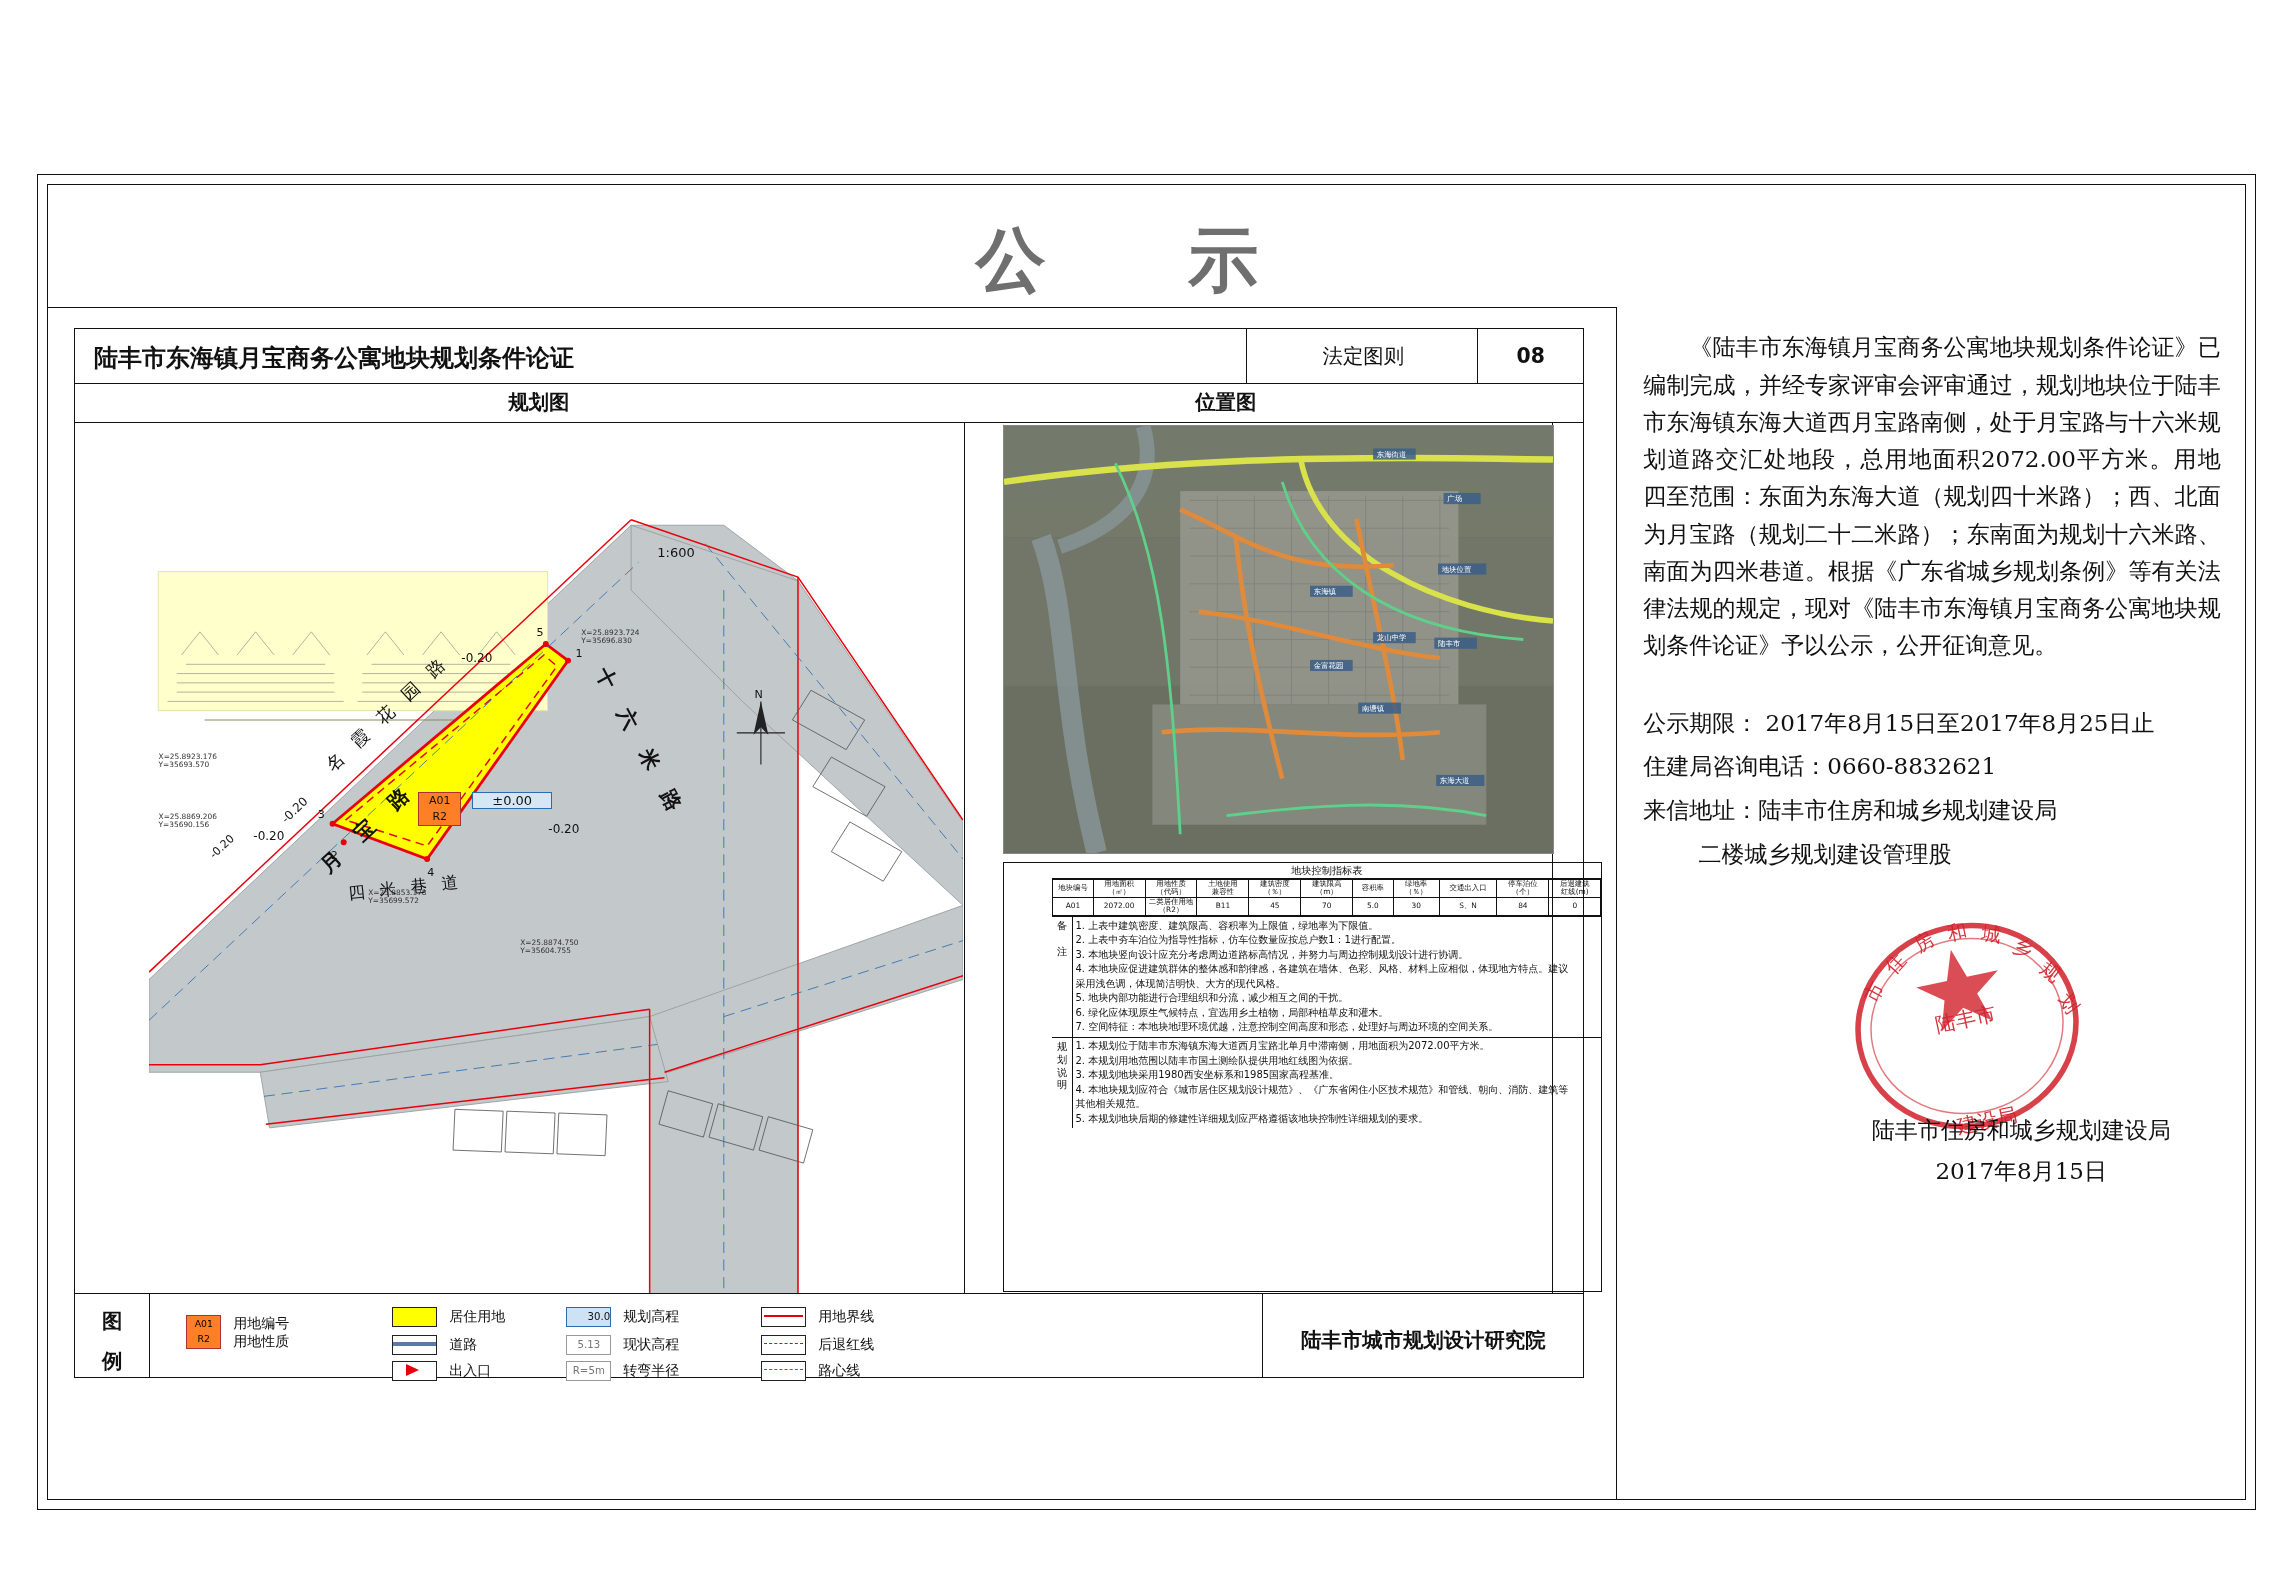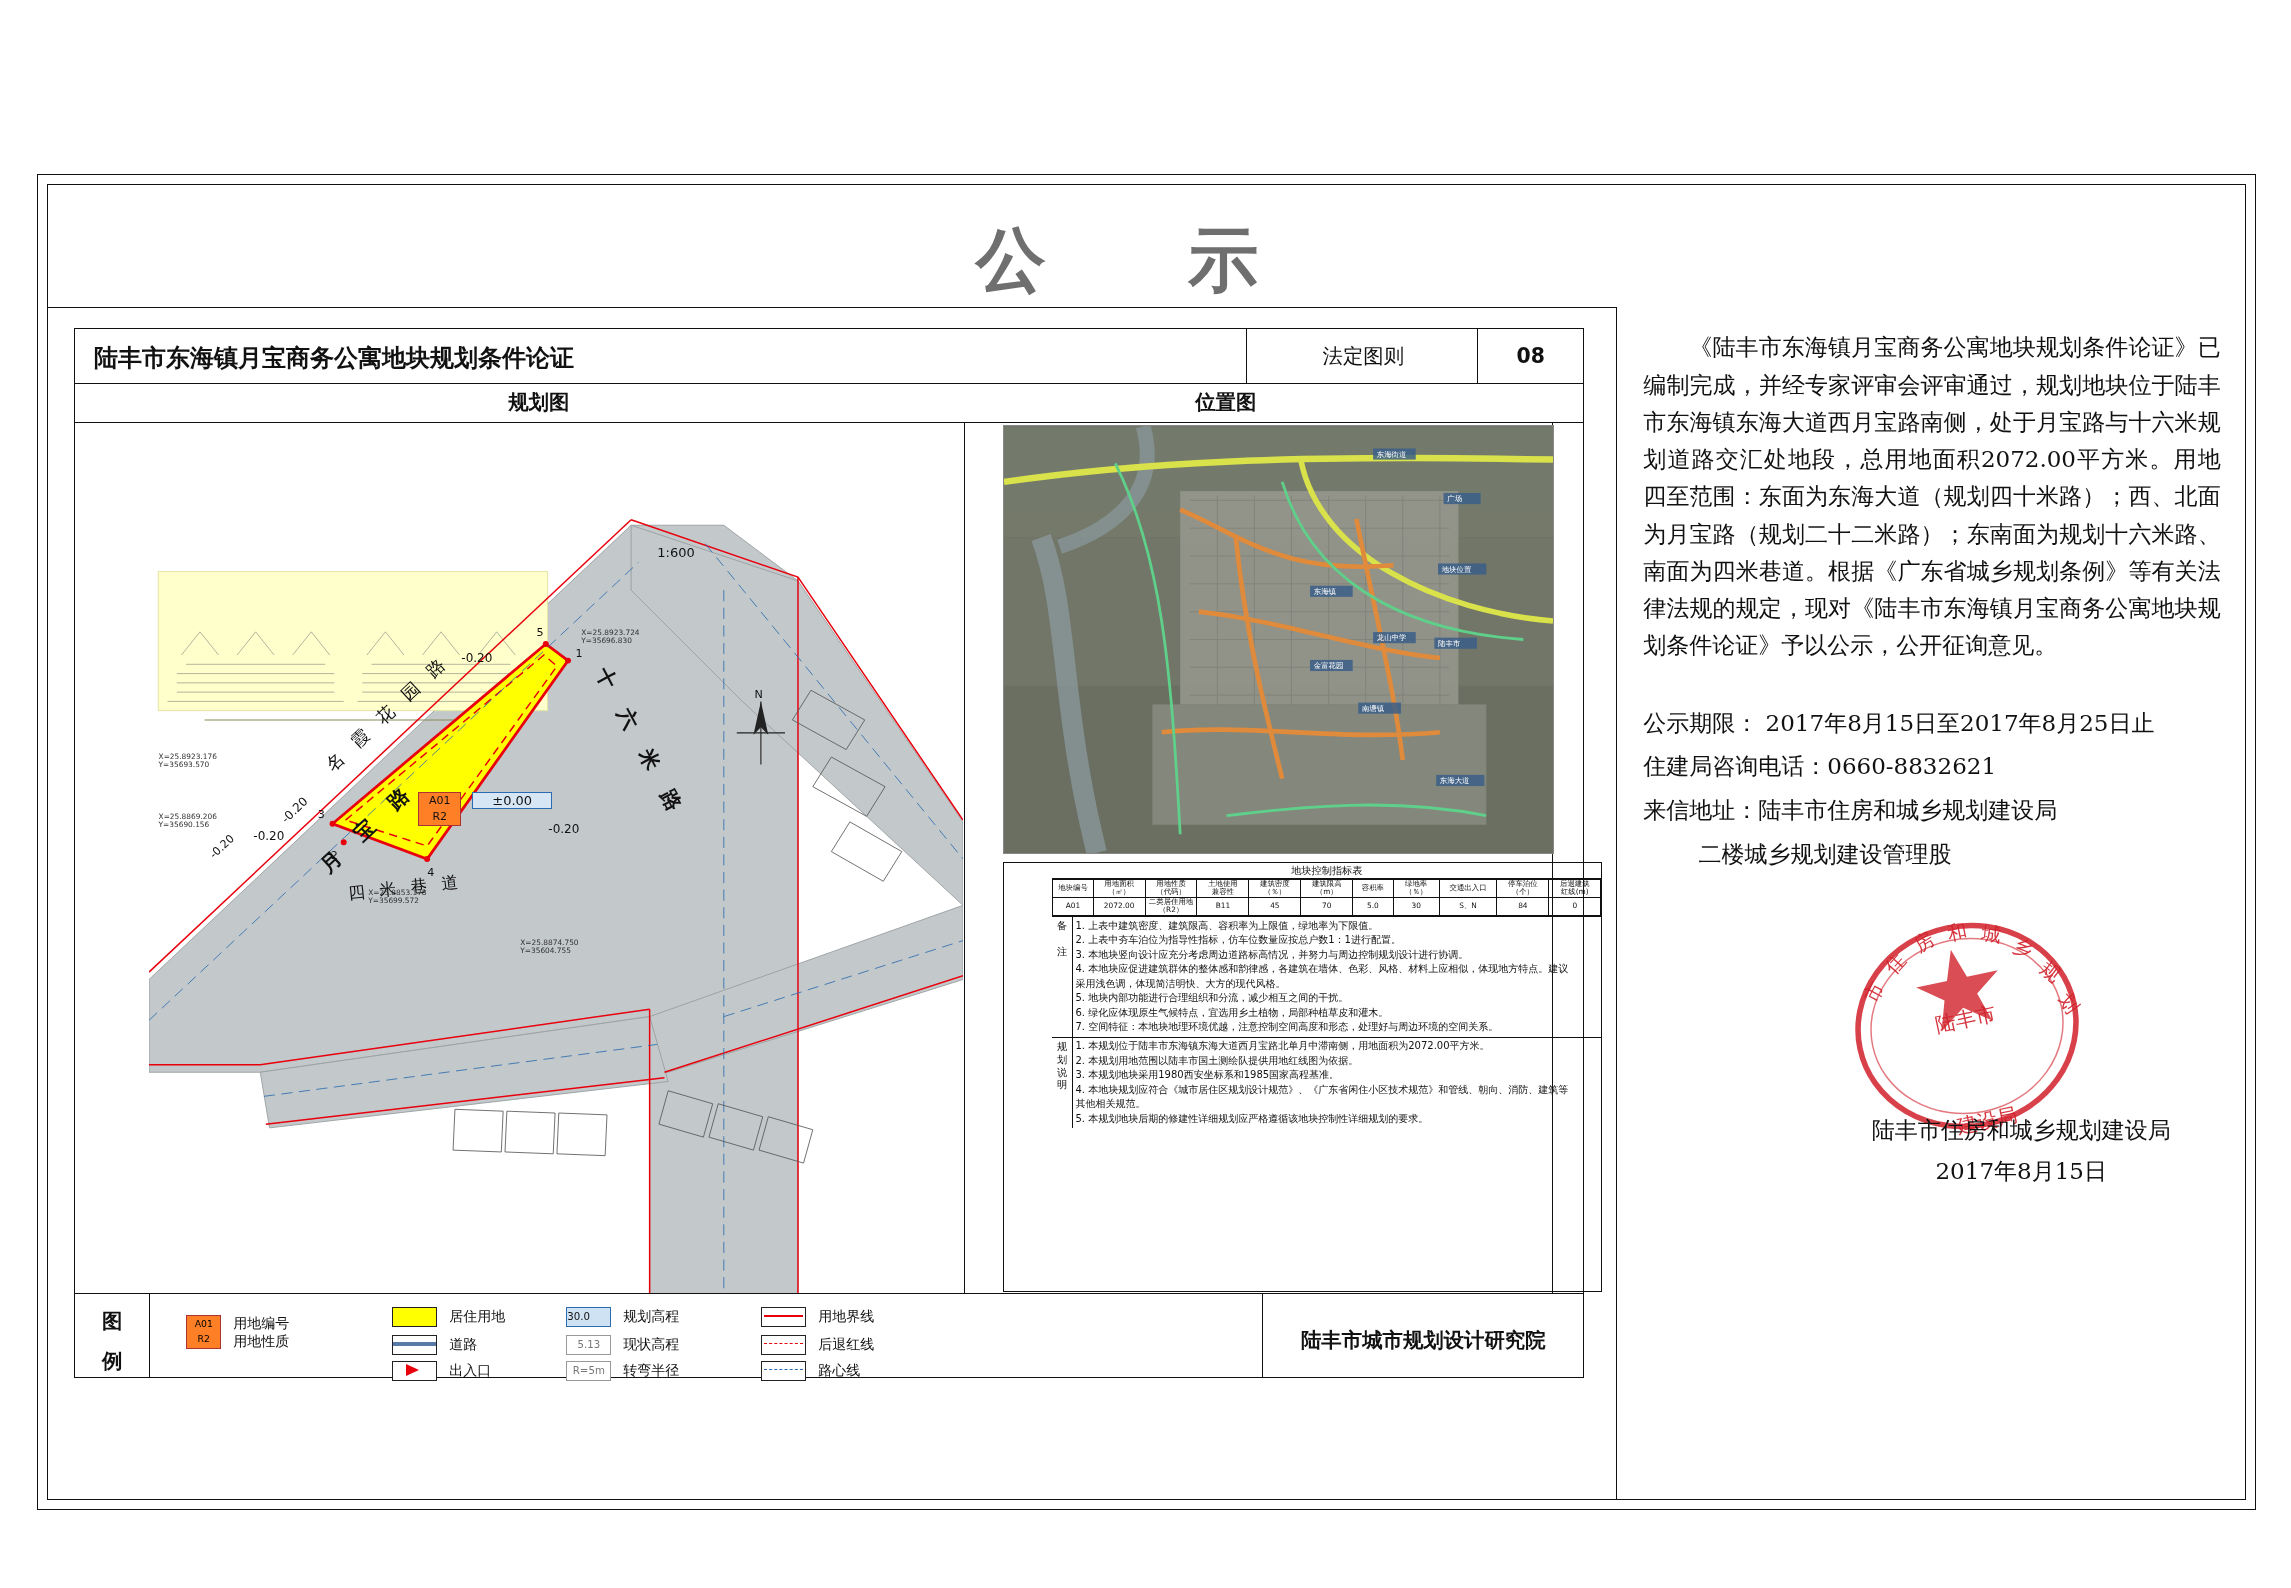--- a/index.html
+++ b/index.html
@@ -371,21 +371,21 @@
                 <div class="lgcell" style="left:243px;top:41px;">
                   <span class="sw sw-road"></span>
                   <span>道路</span>
                 </div>
                 <div class="lgcell" style="left:243px;top:67px;">
                   <span class="sw sw-arrow"></span>
                   <span>出入口</span>
                 </div>
 
                 <div class="lgcell" style="left:417px;top:13px;">
-                  <span class="sw sw-elev" style="text-align:left;font-size:10.2px;line-height:18.6px;">30.0</span>
+                  <span class="sw sw-elev" style="text-align:right;font-size:10.2px;line-height:18.6px;">30.0</span>
                   <span>规划高程</span>
                 </div>
                 <div class="lgcell" style="left:417px;top:41px;">
                   <span class="sw sw-cur" style="text-align:center;font-size:10.2px;line-height:18.6px;color:#777;">5.13</span>
                   <span>现状高程</span>
                 </div>
                 <div class="lgcell" style="left:417px;top:67px;">
                   <span class="sw sw-cur" style="text-align:center;font-size:10.2px;line-height:18.6px;color:#777;">R=5m</span>
                   <span>转弯半径</span>
                 </div>

